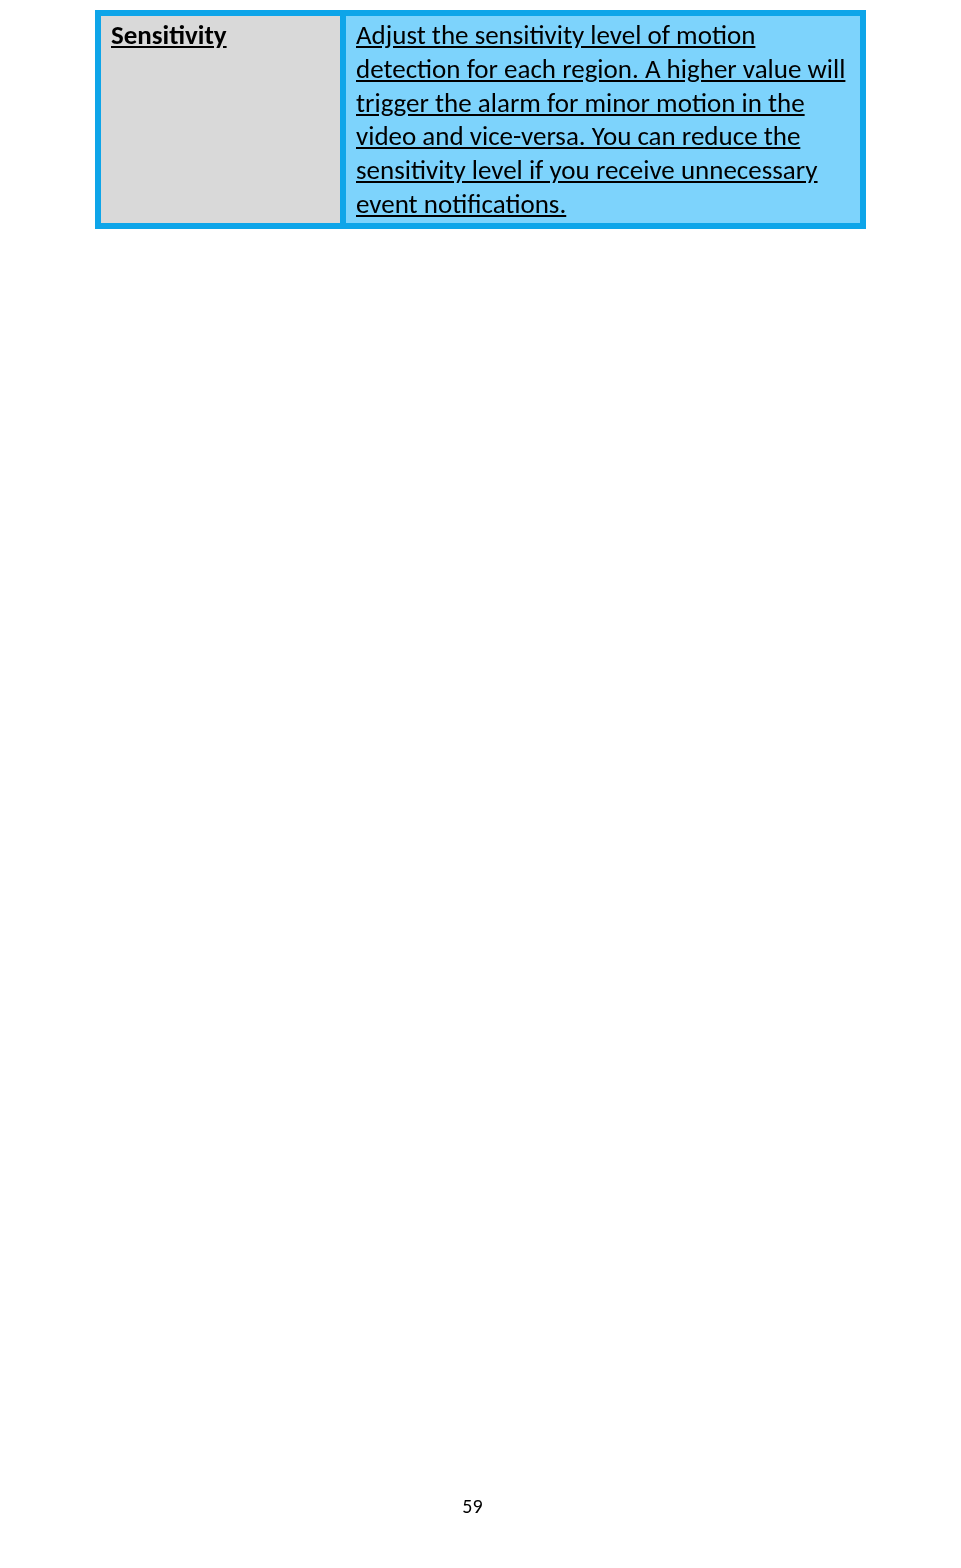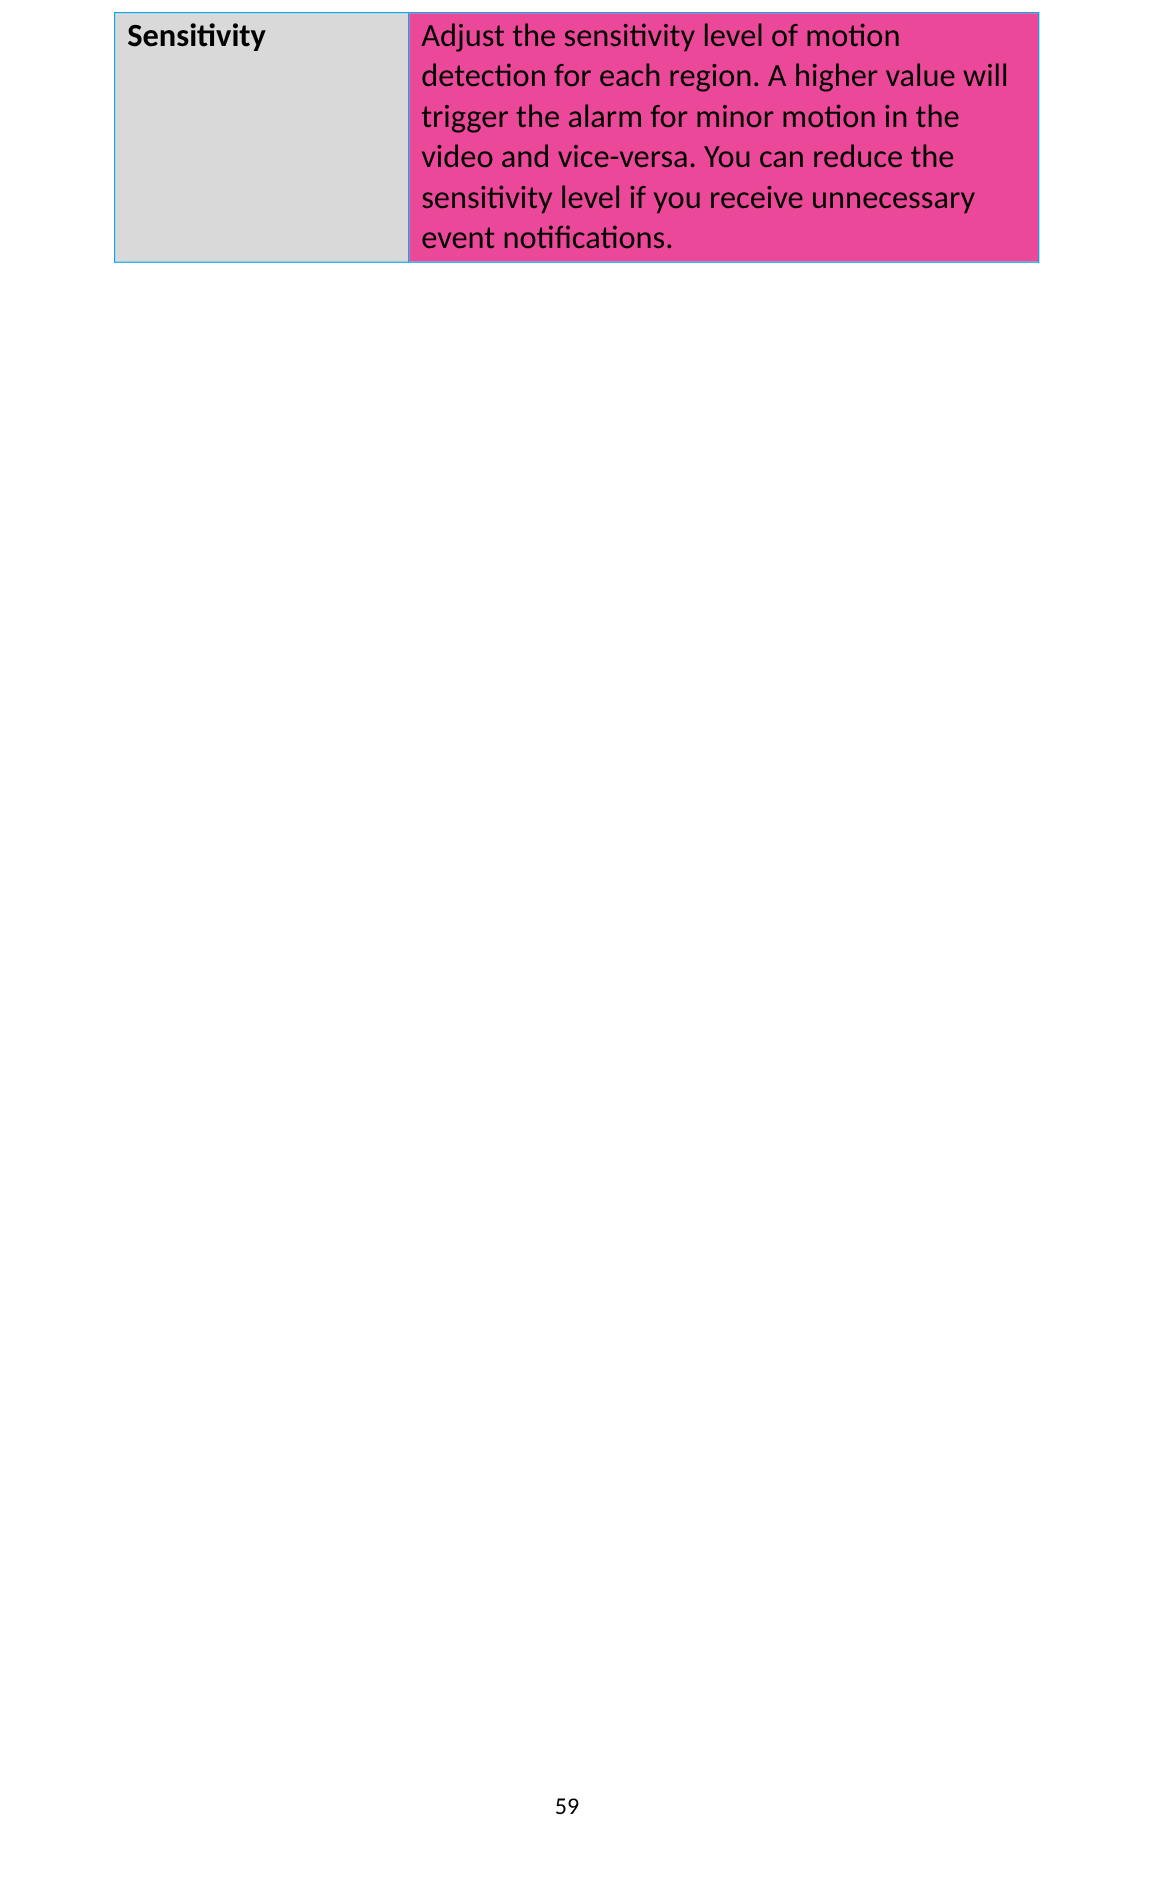--- a/index.html
+++ b/index.html
@@ -14,34 +14,35 @@
       font-family: Calibri, Arial, sans-serif;
       position: relative;
       padding: 10px 95px 0 95px;
     }
     table.settings-table {
       width: 100%;
       border-collapse: collapse;
       table-layout: fixed;
     }
     table.settings-table td {
-      border: 1px solid #0ea5e9;
+      border: 6px solid #0ea5e9;
       padding: 2px 10px 2px 10px;
       vertical-align: top;
       font-size: 27px;
       line-height: 1.25;
       color: #000000;
+      text-decoration: underline;
     }
     table.settings-table td.label-cell {
       width: 245px;
       background: #d9d9d9;
       font-weight: bold;
     }
     table.settings-table td.desc-cell {
-      background: #ec4899;
+      background: #7dd3fc;
     }
     .page-number {
       position: absolute;
       bottom: 50px;
       left: 0;
       right: 16px;
       text-align: center;
       font-size: 20px;
       color: #000000;
     }

